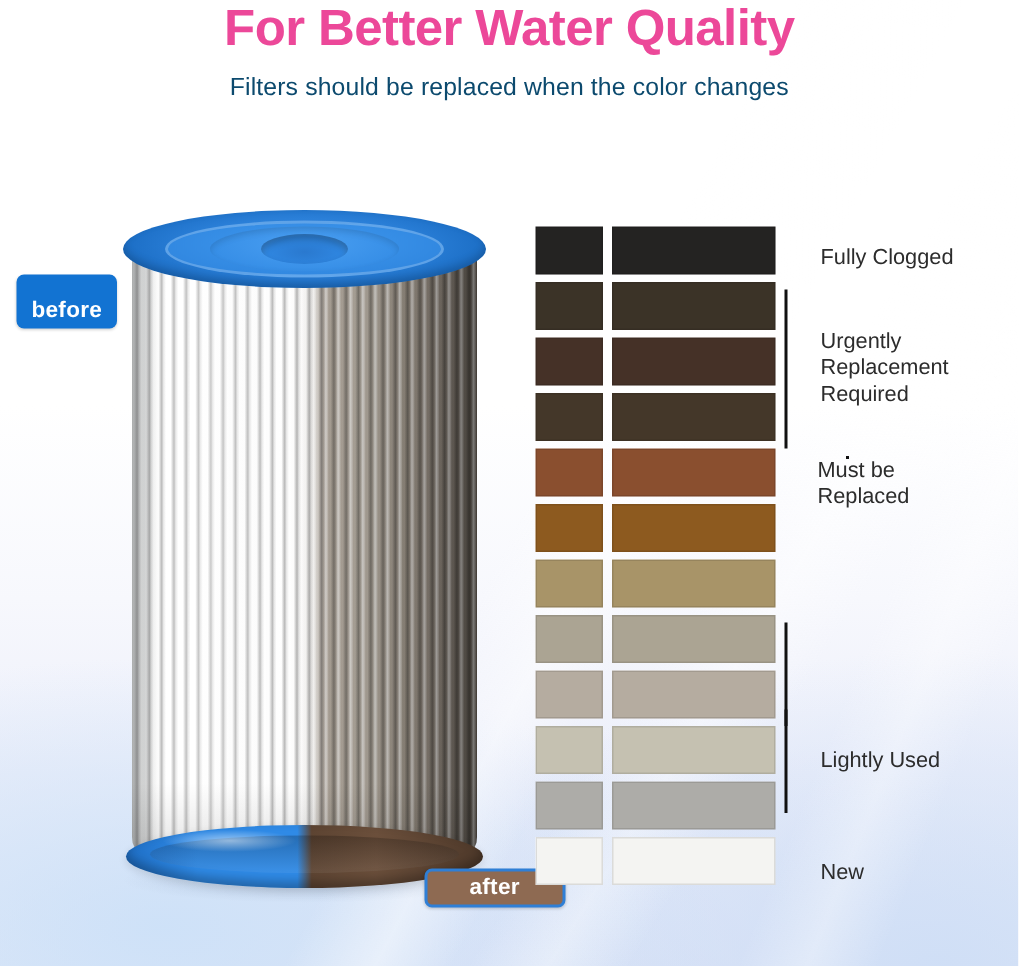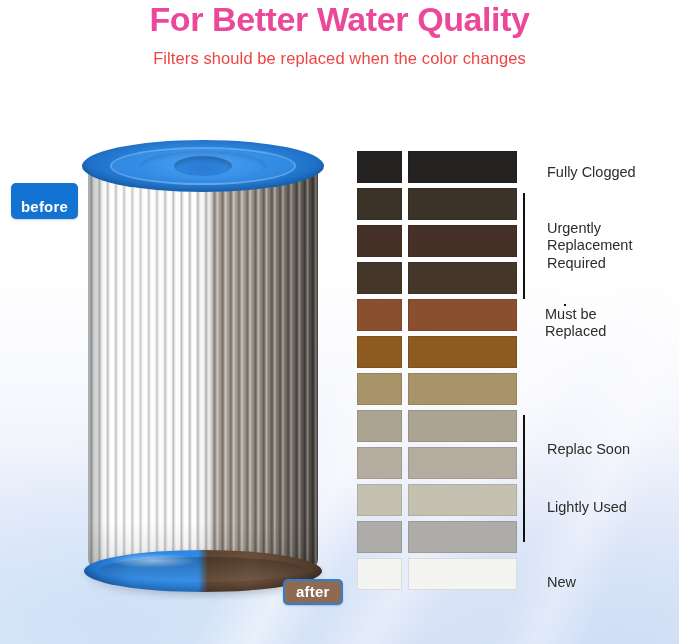--- a/index.html
+++ b/index.html
@@ -59,21 +59,21 @@
     font-size: 34px;
     font-weight: 800;
     letter-spacing: -0.4px;
     line-height: 1.05;
     color: #ec4899;
   }
   .subtitle {
     margin-top: 11px;
     font-size: 16.5px;
     font-weight: 400;
-    color: #ef4444;
+    color: #0c4a6e;
     letter-spacing: 0.1px;
   }
 
   
   .filter-wrap {
     position: absolute;
     left: 76px;
     top: 140px;
     width: 255px;
     height: 458px;
@@ -220,21 +220,21 @@
     left: 11px;
     top: 183px;
     background: #1273d2;
     box-shadow: 0 1px 2px rgba(0,0,0,.18);
   }
   .badge-after {
     left: 283px;
     top: 579px;
     background: #8e6a52;
     border: 2px solid #2f7fd6;
-    padding: 3px 11px 4px;
+    padding: 3px 28px 4px;
     box-shadow: 0 1px 2px rgba(0,0,0,.18);
   }
 
   
   .scale {
     position: absolute;
     left: 357px;
     top: 151px;
     width: 160px;
   }
@@ -378,21 +378,20 @@
         <div class="legend-rule hidden" style="height: 32px;"></div>
         <div class="legend-label">Fully Clogged</div>
       </div>
       <div class="legend-group" style="top: 153px; height: 106px; flex-direction: column;">
         <div class="legend-rule" style="height: 106px;"></div>
         <div class="legend-label">Must be
 Replaced</div>
       </div>
       <div class="legend-group" style="top: 264px; height: 69px;">
         <div class="legend-rule" style="height: 69px;"></div>
-        <div class="legend-label">Replac Soon</div>
       </div>
       <div class="legend-group" style="top: 322px; height: 69px;">
         <div class="legend-rule" style="height: 69px;"></div>
         <div class="legend-label">Lightly Used</div>
       </div>
       <div class="legend-group" style="top: 416px; height: 32px;">
         <div class="legend-rule hidden" style="height: 32px;"></div>
         <div class="legend-label">New</div>
       </div>
     </div>

